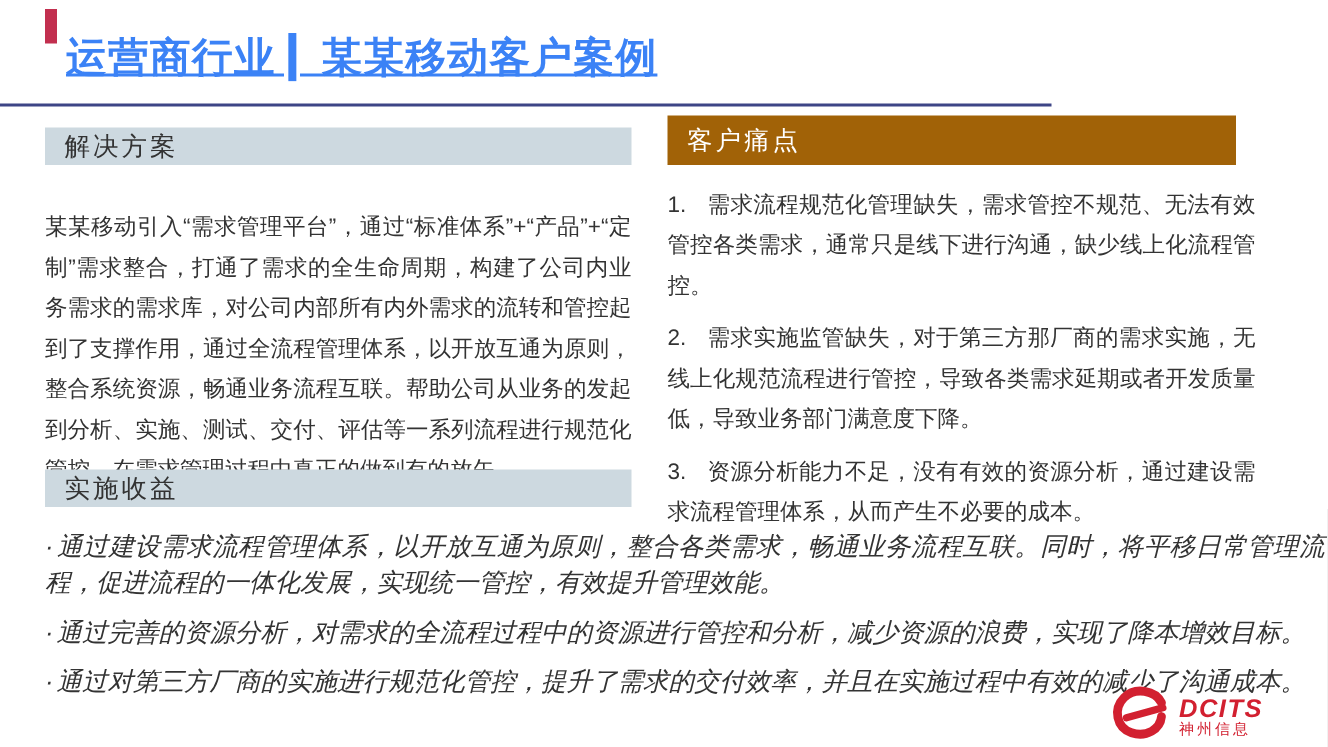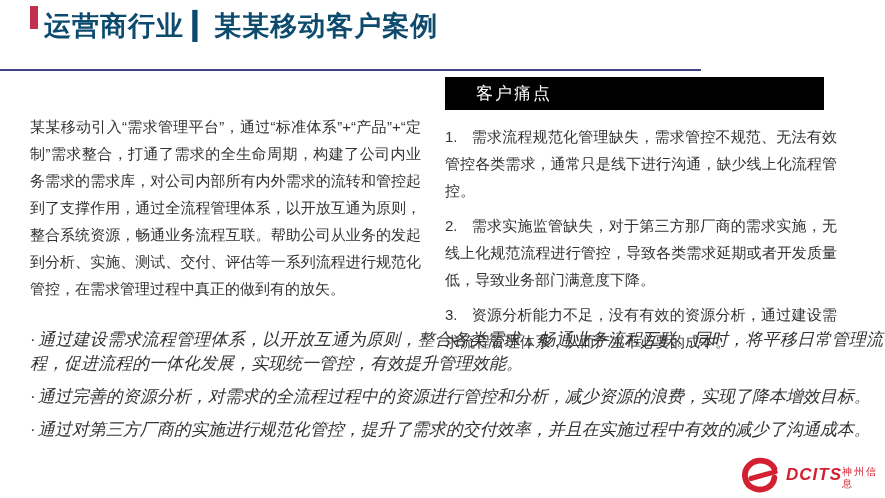--- a/index.html
+++ b/index.html
@@ -13,26 +13,27 @@
     overflow: hidden;
   }
   .top-accent-bar {
     position: absolute;
     left: 30px; top: 6px;
     width: 8px; height: 23px;
     background: #c22f4f;
   }
   .slide-title {
     position: absolute;
-    left: 44px; top: 8px;
+    left: 44px; top: 20px;
     font-size: 27px;
     font-weight: bold;
-    color: #0c4a6e;
+    color: #3b82f6;
     letter-spacing: 1px;
     white-space: nowrap;
+    text-decoration: underline;
   }
   .title-rule {
     position: absolute;
     left: 0; top: 69px;
     width: 701px; height: 2px;
     background: #3d4586;
   }
   .band {
     background: #cdd9e0;
     color: #333333;
@@ -54,26 +55,26 @@
     color: #333333;
     text-align: justify;
   }
   .panel-pain {
     position: absolute;
     left: 445px; top: 77px;
     width: 392px;
   }
   .pain-band {
     width: 379px;
-    background: #000000;
+    background: #a16207;
     color: #ffffff;
     font-size: 17px;
     height: 33px;
     line-height: 33px;
-    padding-left: 31px;
+    padding-left: 13px;
     letter-spacing: 2px;
   }
   .pain-items { margin-top: 13px; }
   .pain-item {
     font-size: 15px;
     line-height: 27px;
     color: #333333;
     text-align: justify;
     margin-bottom: 8px;
   }
@@ -96,21 +97,21 @@
   .benefit-item .bullet { margin-right: 2px; }
   .logo {
     position: absolute;
     left: 740px; top: 456px;
     display: flex;
     align-items: center;
   }
   .logo-swoosh { flex: 0 0 auto; }
   .logo-text-col {
     display: flex;
-    flex-direction: row;
+    flex-direction: column;
     margin-left: 4px;
     margin-top: 0;
     justify-content: space-between;
   }
   .logo-brand {
     font-size: 17px;
     font-weight: bold;
     font-style: italic;
     color: #d22030;
     letter-spacing: 1px;
@@ -129,20 +130,23 @@
 
 <div class="slide">
 
   <div class="top-accent-bar"></div>
 
   <div class="slide-title">运营商行业 ▎某某移动客户案例</div>
 
   <div class="title-rule"></div>
 
   <div class="panel-solution">
+    <div class="band">
+      <span>解决方案</span>
+    </div>
     <div class="solution-body">某某移动引入“需求管理平台”，通过“标准体系”+“产品”+“定制”需求整合，打通了需求的全生命周期，构建了公司内业务需求的需求库，对公司内部所有内外需求的流转和管控起到了支撑作用，通过全流程管理体系，以开放互通为原则，整合系统资源，畅通业务流程互联。帮助公司从业务的发起到分析、实施、测试、交付、评估等一系列流程进行规范化管控，在需求管理过程中真正的做到有的放矢。</div>
   </div>
 
   <div class="panel-pain">
     <div class="band pain-band">
       <span>客户痛点</span>
     </div>
     <div class="pain-items">
       <div class="pain-item">
         <span class="num">1.</span><span>需求流程规范化管理缺失，需求管控不规范、无法有效管控各类需求，通常只是线下进行沟通，缺少线上化流程管控。</span>
@@ -150,20 +154,23 @@
       <div class="pain-item">
         <span class="num">2.</span><span>需求实施监管缺失，对于第三方那厂商的需求实施，无线上化规范流程进行管控，导致各类需求延期或者开发质量低，导致业务部门满意度下降。</span>
       </div>
       <div class="pain-item">
         <span class="num">3.</span><span>资源分析能力不足，没有有效的资源分析，通过建设需求流程管理体系，从而产生不必要的成本。</span>
       </div>
     </div>
   </div>
 
   <div class="panel-benefits">
+    <div class="band benefits-band">
+      <span>实施收益</span>
+    </div>
     <div class="benefit-items">
       <div class="benefit-item">
         <span class="bullet">·</span><span>通过建设需求流程管理体系，以开放互通为原则，整合各类需求，畅通业务流程互联。同时，将平移日常管理流程，促进流程的一体化发展，实现统一管控，有效提升管理效能。</span>
       </div>
       <div class="benefit-item">
         <span class="bullet">·</span><span>通过完善的资源分析，对需求的全流程过程中的资源进行管控和分析，减少资源的浪费，实现了降本增效目标。</span>
       </div>
       <div class="benefit-item">
         <span class="bullet">·</span><span>通过对第三方厂商的实施进行规范化管控，提升了需求的交付效率，并且在实施过程中有效的减少了沟通成本。</span>
       </div>

